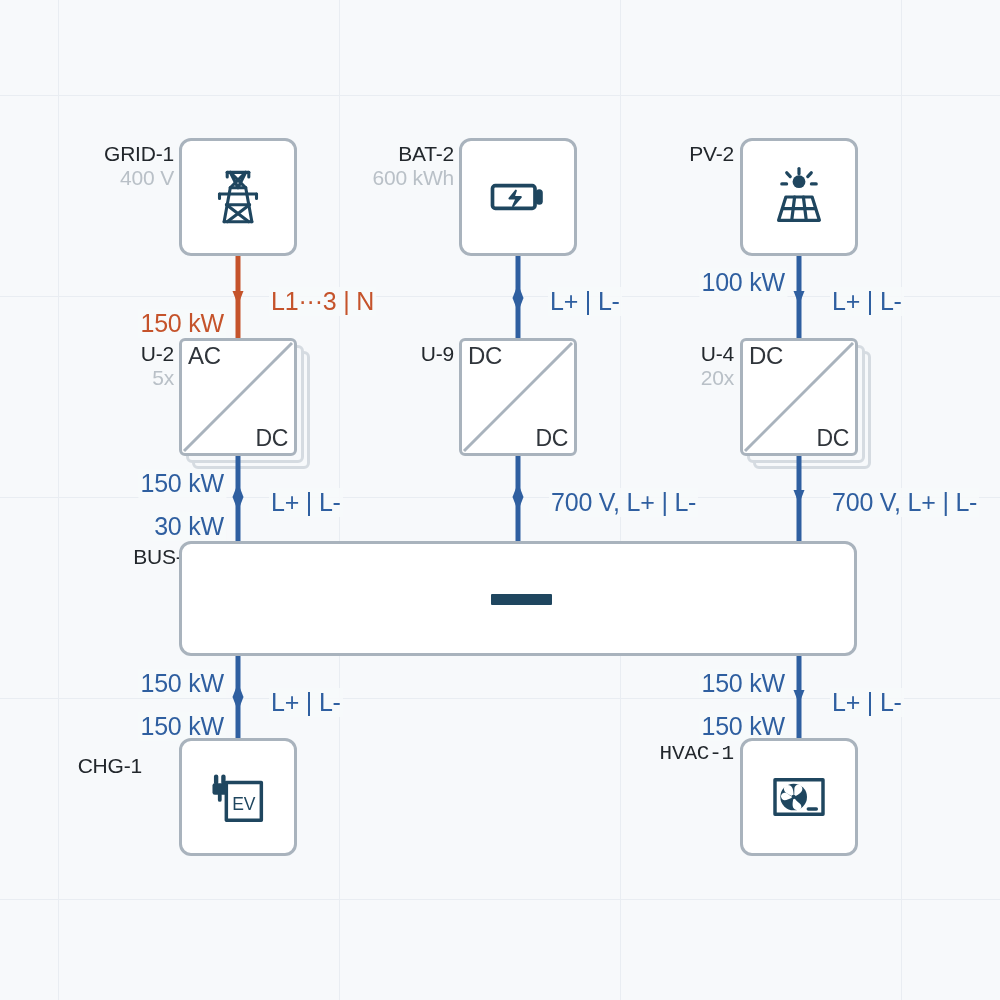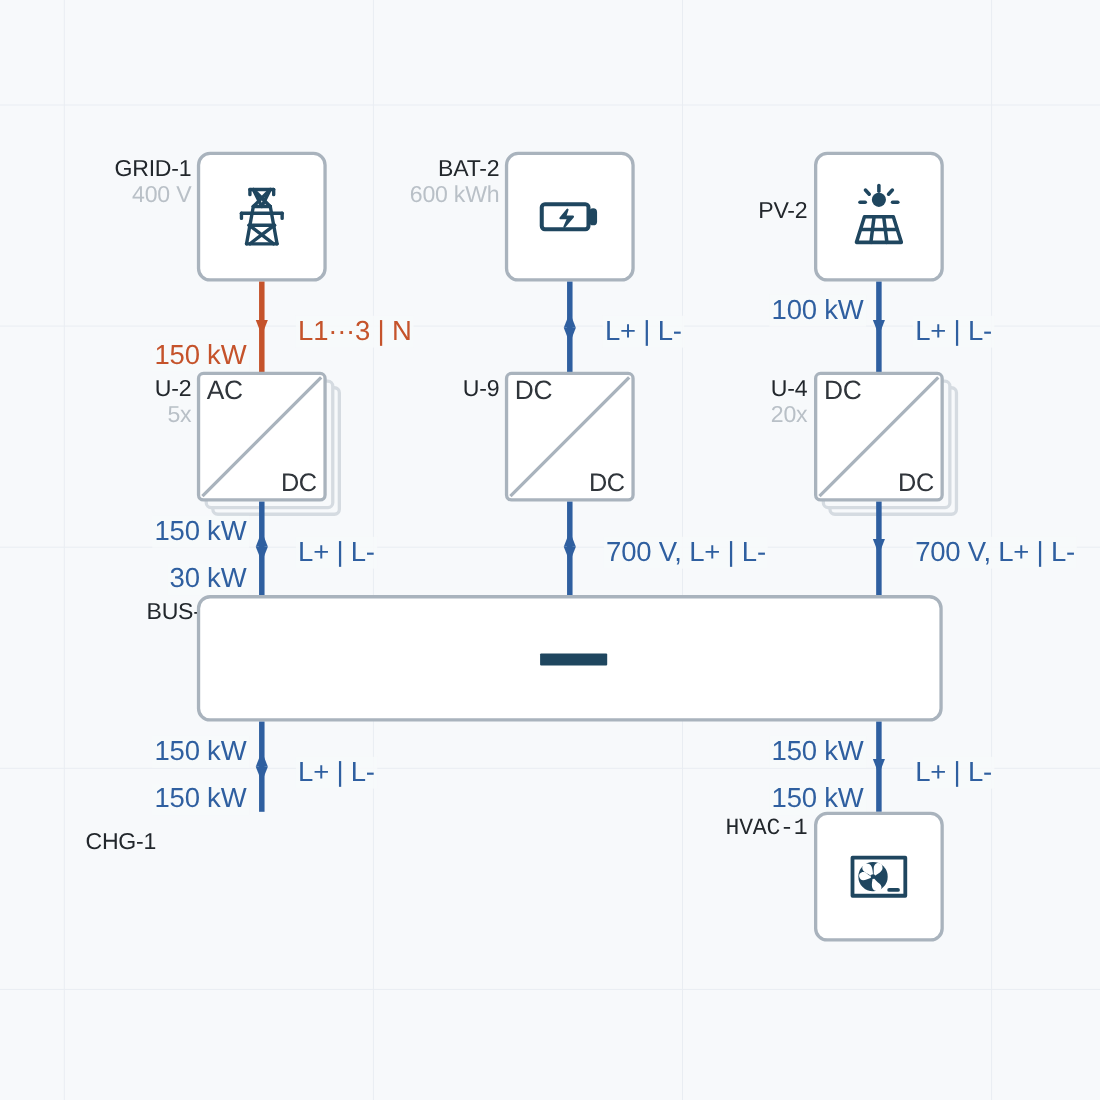--- a/index.html
+++ b/index.html
@@ -145,21 +145,21 @@
   <div class="node" style="left:459px; top:138px;">
     <span>
       <svg width="68" height="68" viewBox="0 0 48 48" fill="none" stroke="#1f465f" stroke-width="2.6" stroke-linecap="round" stroke-linejoin="round">
         <rect x="6" y="16" width="30" height="16" rx="2"></rect>
         <path d="M39 21 v6" stroke-width="5"></path>
         <path d="M22.5 19.5 L18 25 h5 L20.5 30.5 L26 24 h-5 z" fill="#1f465f" stroke-width="1.4"></path>
       </svg>
     </span>
   </div>
 
-  <div class="nodelabel" style="right:266px; top:142px;margin-top:38px;">
+  <div class="nodelabel" style="right:266px; top:142px;">
     <span class="nm">PV-2</span>
     <span class="sub"></span>
   </div>
   <div class="node" style="left:740px; top:138px;">
     <span>
       <svg width="70" height="70" viewBox="0 0 48 48" fill="none" stroke="#1f465f" stroke-width="2.2" stroke-linecap="round" stroke-linejoin="round">
         <circle cx="24" cy="13.5" r="4.4" fill="#1f465f" stroke="none"></circle>
         <path d="M24 4.5 v3.6"></path>
         <path d="M15.6 7.4 l2.4 2.6"></path>
         <path d="M32.4 7.4 l-2.4 2.6"></path>
@@ -298,20 +298,31 @@
     </svg>
   </div>
   <div class="chip blue r" style="left:787px; top:669px;">150 kW</div>
   <div class="chip blue r" style="left:787px; top:712px;">150 kW</div>
   <div class="chip blue" style="left:830px; top:688px;">L+ | L-</div>
 
   <div class="nodelabel" style="right:858px; top:742px;margin-top:12px;">
     <span class="nm">CHG-1</span>
     <span class="sub"></span>
   </div>
+  <div class="node" style="left:179px; top:738px;">
+    <span>
+      <svg width="70" height="70" viewBox="0 0 48 48" fill="none" stroke="#1f465f" stroke-width="2.4" stroke-linecap="round" stroke-linejoin="round">
+        <rect x="16" y="14" width="24" height="26"></rect>
+        <path d="M9 10 v4 M14 10 v4" stroke-width="3"></path>
+        <rect x="6.5" y="14.5" width="10" height="8" rx="1.6" fill="#1f465f" stroke="none"></rect>
+        <path d="M11.5 22.5 v3.5" stroke-width="2.6"></path>
+        <text x="28" y="33" font-family="'Liberation Sans', sans-serif" font-size="12" font-weight="400" fill="#1f465f" stroke="none" text-anchor="middle">EV</text>
+      </svg>
+    </span>
+  </div>
 
   <div class="nodelabel" style="right:266px; top:742px;font-family:Liberation Mono, monospace;">
     <span class="nm">HVAC-1</span>
     <span class="sub"></span>
   </div>
   <div class="node" style="left:740px; top:738px;">
     <span>
       <svg width="64" height="64" viewBox="0 0 48 48" fill="none" stroke="#1f465f" stroke-width="2.6" stroke-linecap="round" stroke-linejoin="round">
         <rect x="6" y="11" width="36" height="26"></rect>
         <circle cx="20" cy="24" r="10" fill="#1f465f" stroke="none"></circle>

